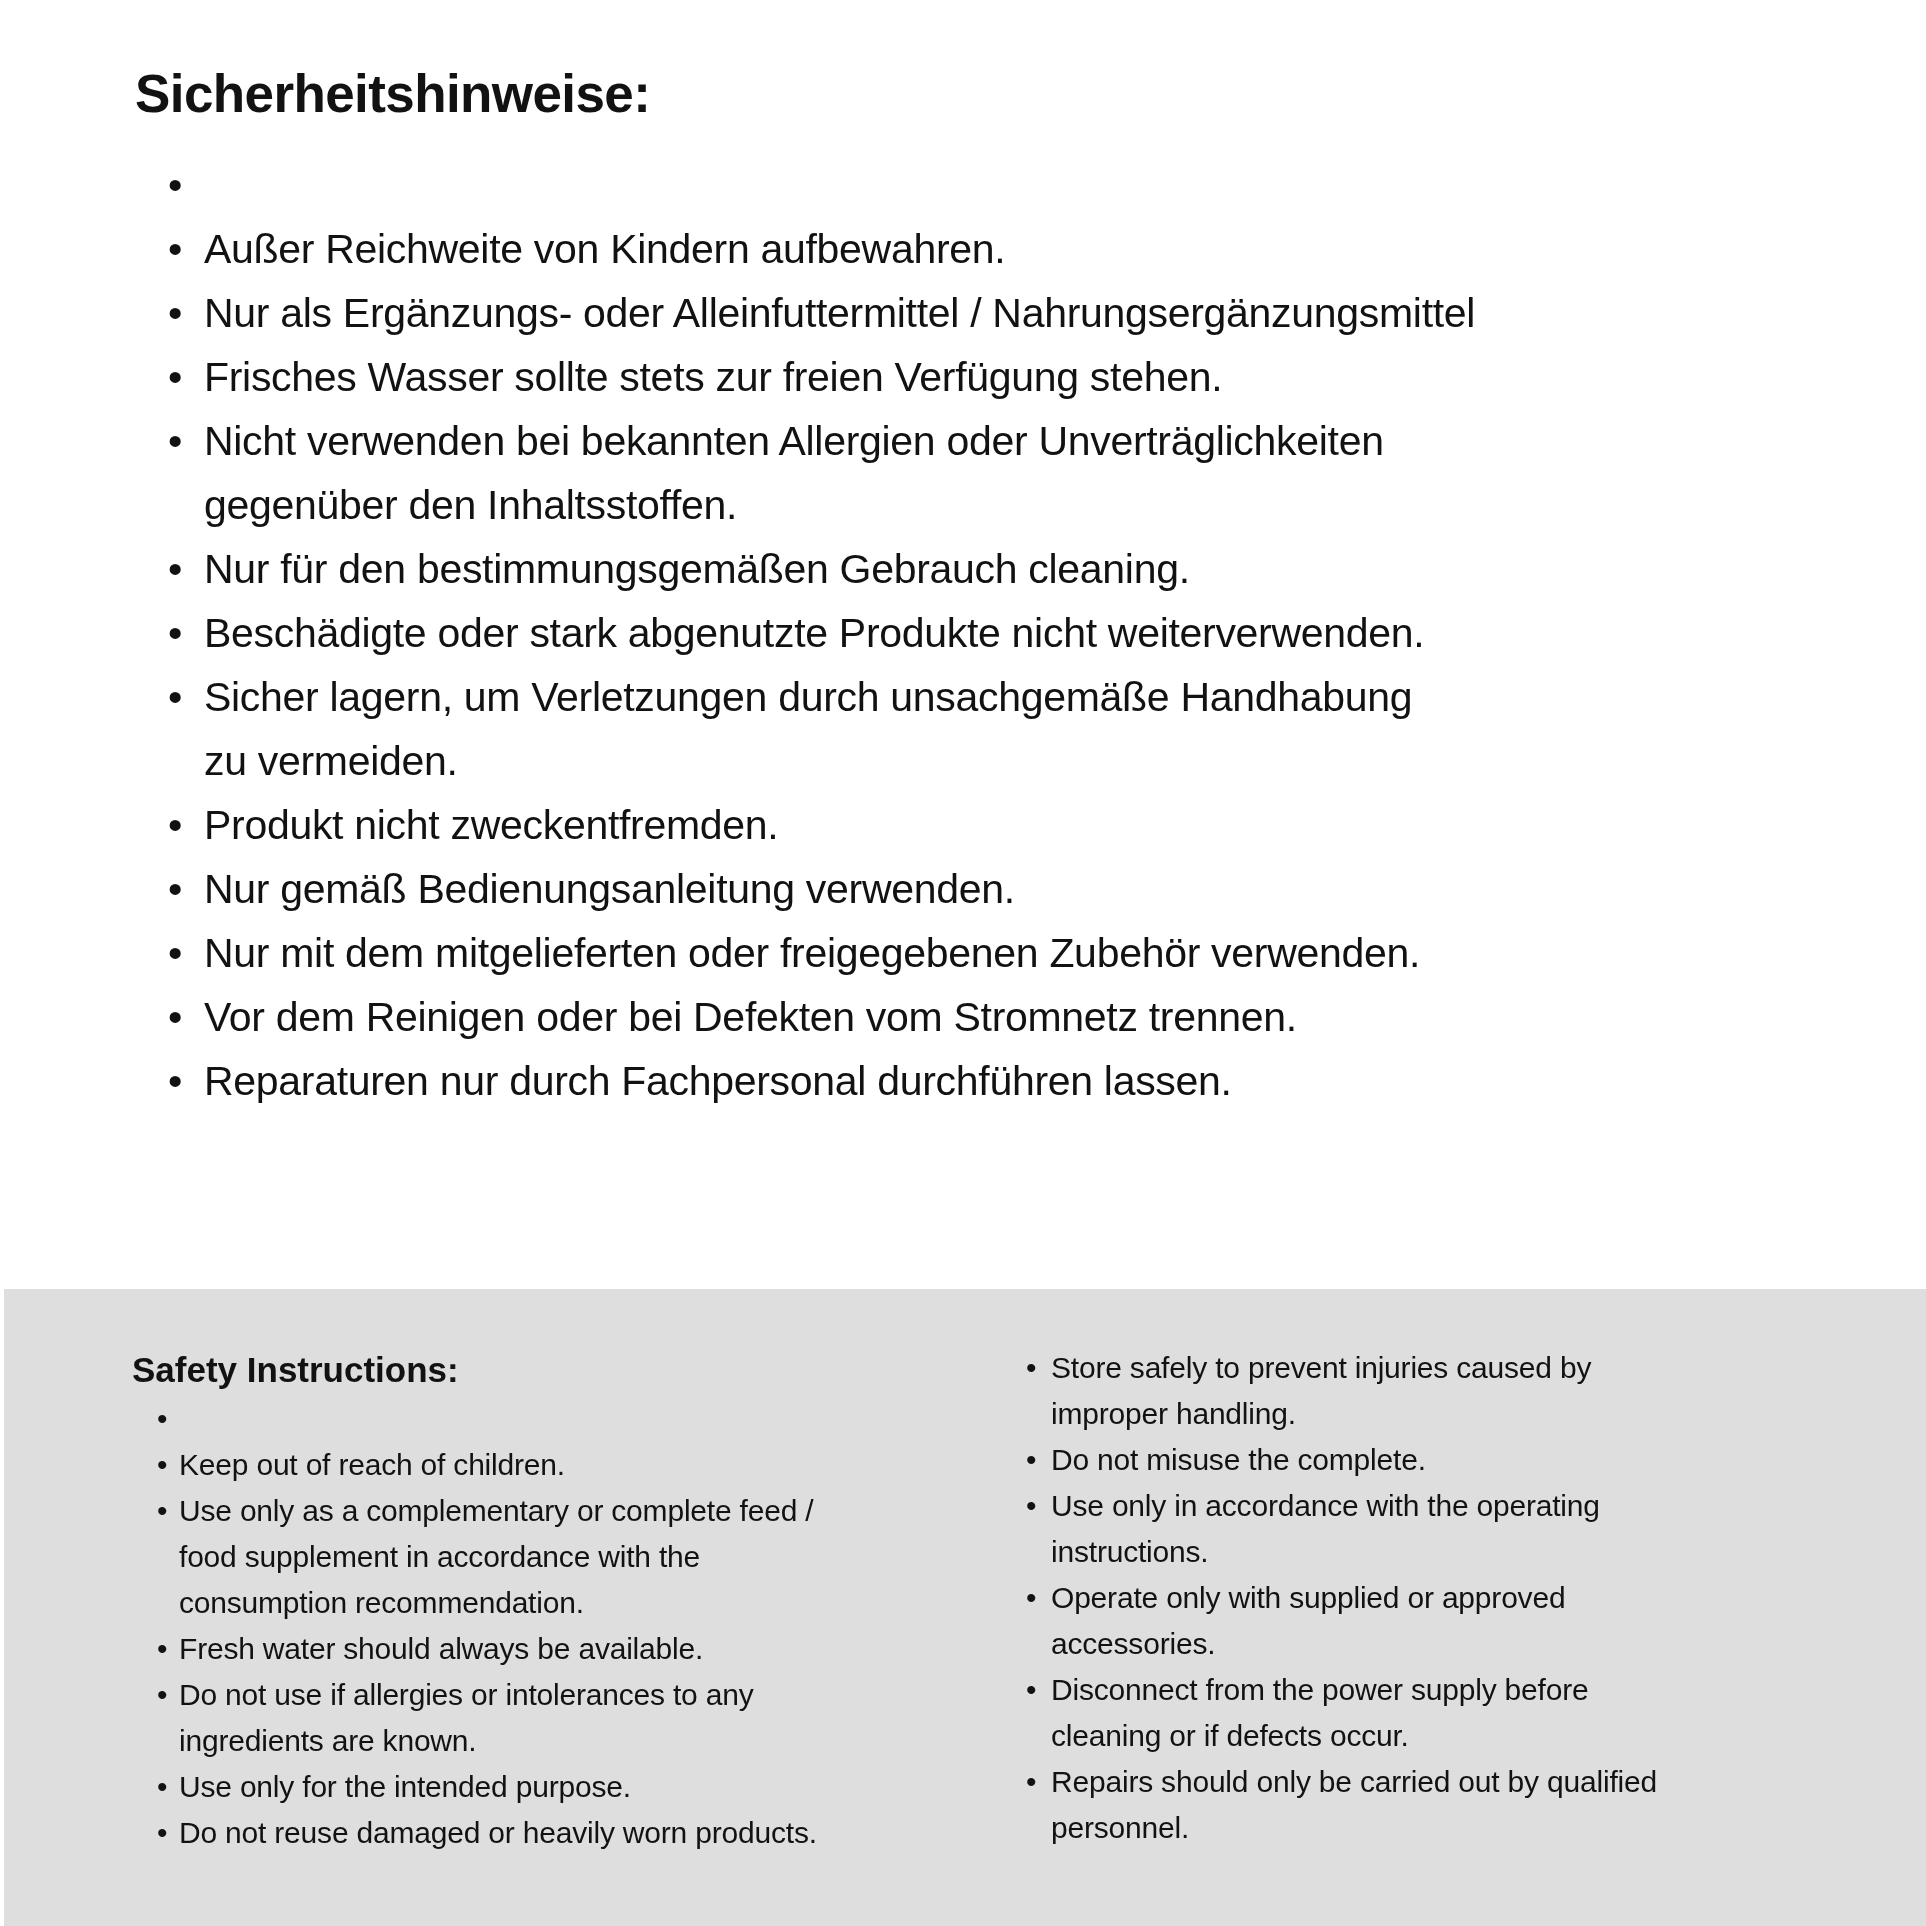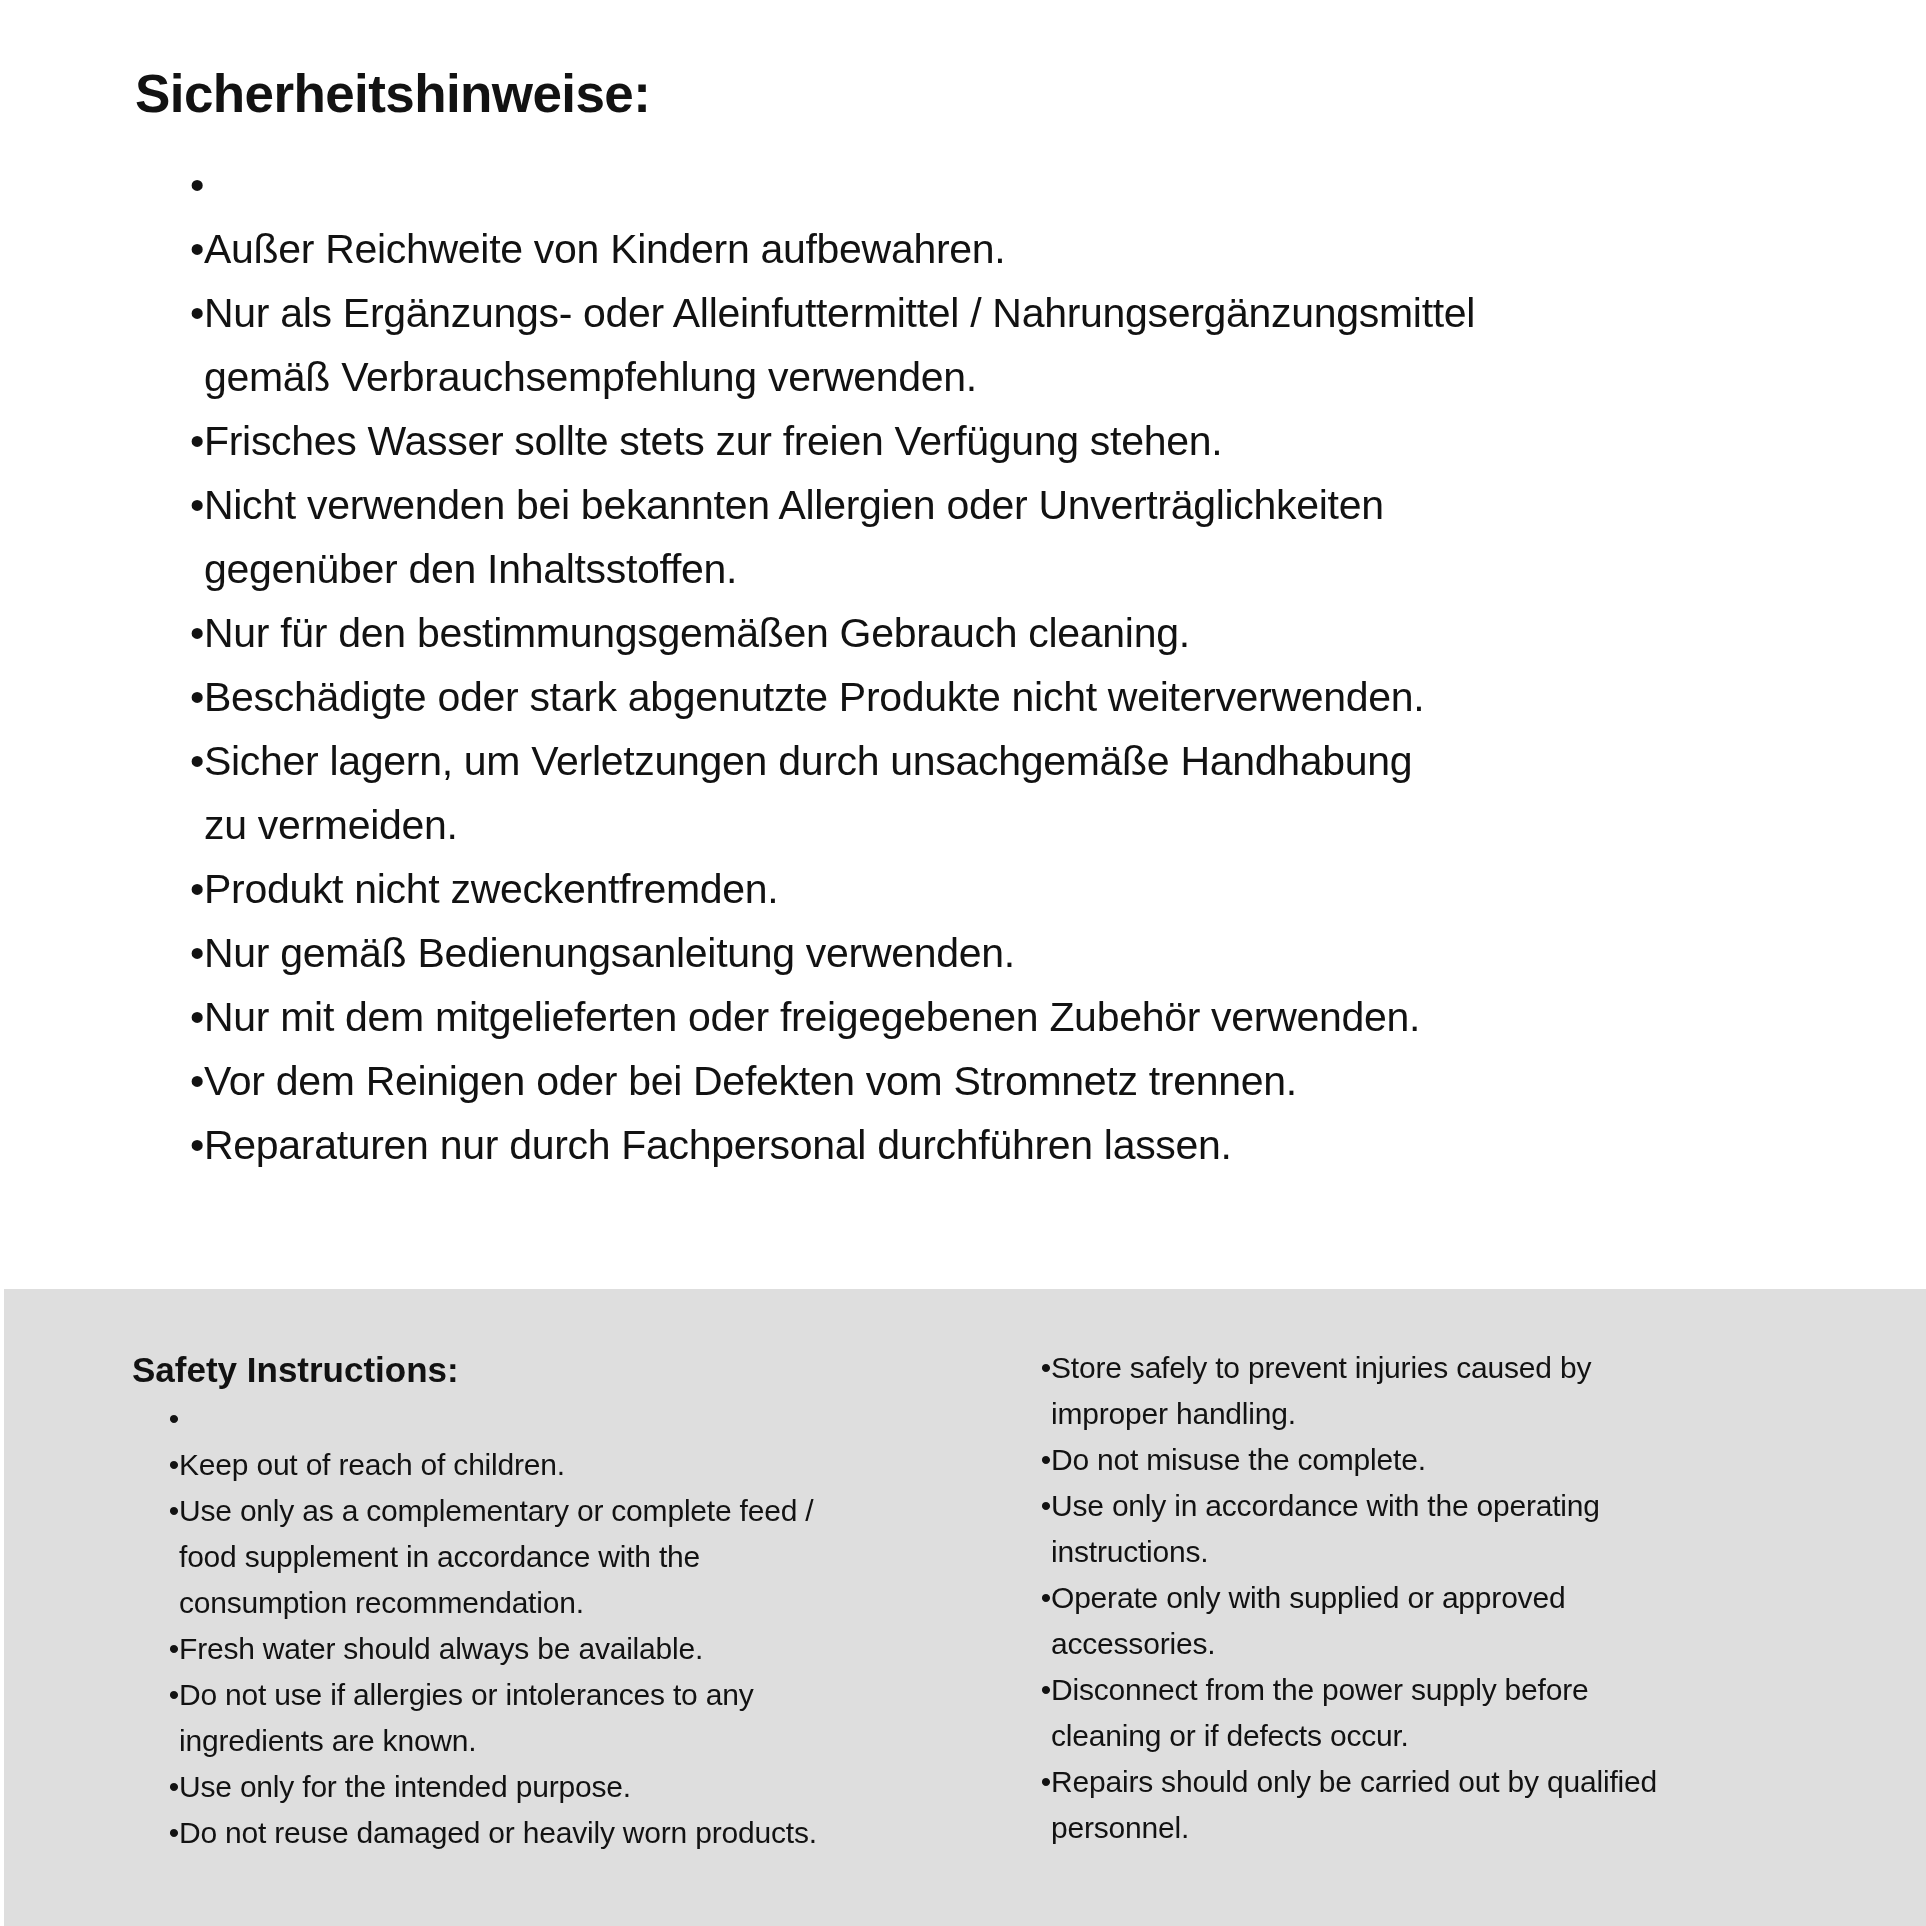--- a/index.html
+++ b/index.html
@@ -9,21 +9,20 @@
     background: #ffffff;
     font-family: "Liberation Sans", "DejaVu Sans", sans-serif;
     color: #121212;
   }
   .page {
     position: relative;
     width: 1926px;
     height: 1926px;
     overflow: hidden;
     background: #ffffff;
-    text-align: right;
   }
   .gray-panel {
     position: absolute;
     left: 4px;
     top: 1289px;
     width: 1926px;
     height: 638px;
     background: #dedede;
   }
   .de-title {
@@ -86,24 +85,20 @@
       <div class="line">
         <span class="bullet">•</span>
         <span class="text">Außer Reichweite von Kindern aufbewahren.</span>
       </div>
 
       <div class="line">
         <span class="bullet">•</span>
         <span class="text">Nur als Ergänzungs- oder Alleinfuttermittel / Nahrungsergänzungsmittel</span>
       </div>
 
-      <div class="line">
-        <span class="bullet"></span>
-        <span class="text">gemäß Verbrauchsempfehlung verwenden.</span>
-      </div>
 
       <div class="line">
         <span class="bullet">•</span>
         <span class="text">Frisches Wasser sollte stets zur freien Verfügung stehen.</span>
       </div>
 
       <div class="line">
         <span class="bullet">•</span>
         <span class="text">Nicht verwenden bei bekannten Allergien oder Unverträglichkeiten</span>
       </div>

